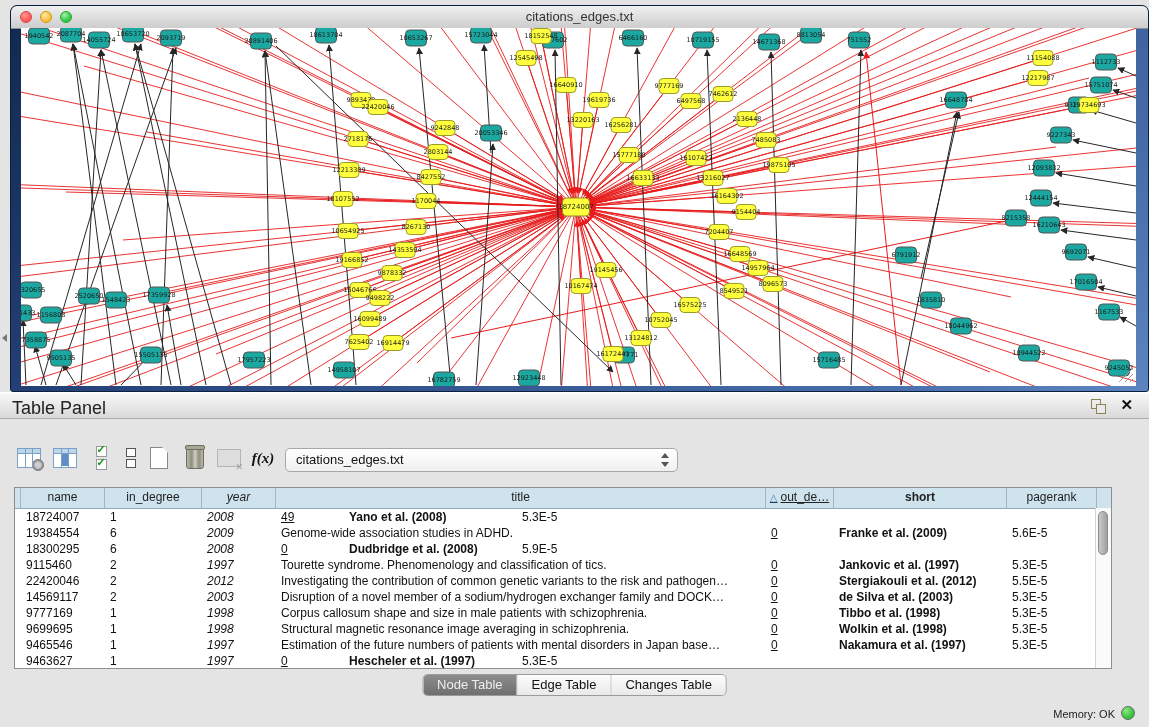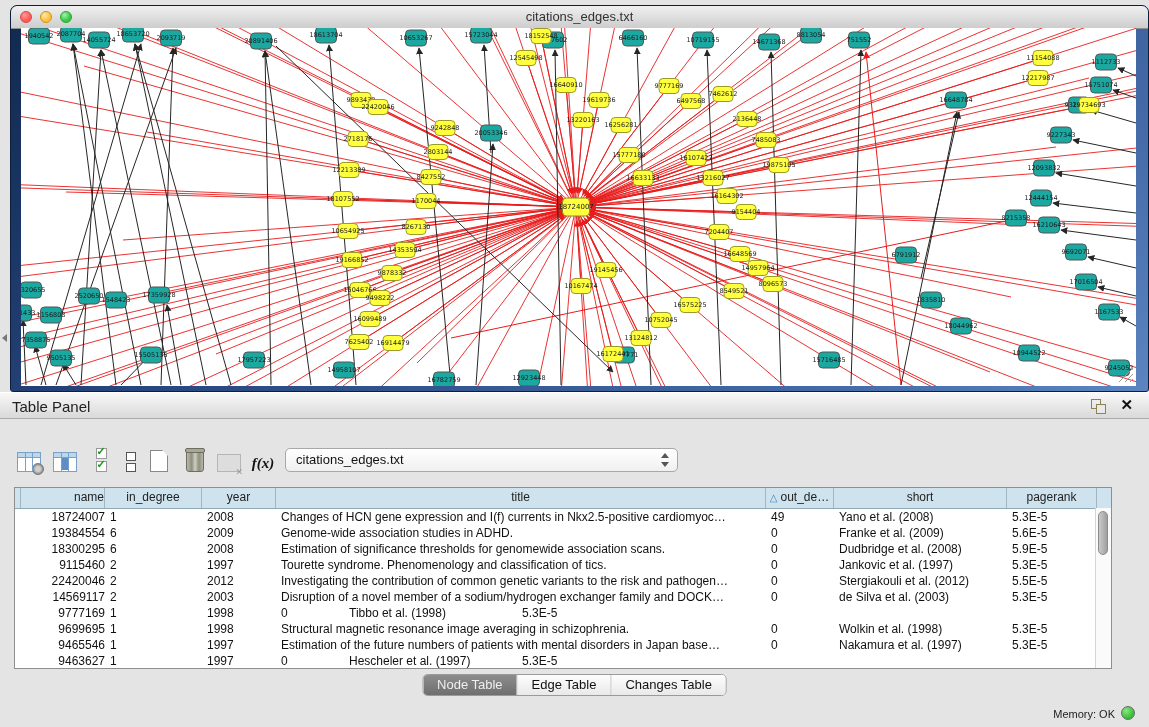--- a/index.html
+++ b/index.html
@@ -32,28 +32,28 @@
   .canvas{
     position:absolute;left:10px;top:22px;width:1115px;height:358px;background:#fff;overflow:hidden;
   }
   svg#net{display:block;}
   
   .panel-header{
     position:absolute;left:0;top:392px;width:1149px;height:27px;
     background:linear-gradient(#f8f8f8,#d9d9d9);
     border-top:1px solid #ffffff;border-bottom:1px solid #ababab;box-sizing:border-box;
   }
-  .panel-title{position:absolute;left:12px;top:5px;font-size:15px;color:#222;text-align:right;}
+  .panel-title{position:absolute;left:12px;top:5px;font-size:18px;color:#222;text-align:right;}
   .float-icon{position:absolute;right:44px;top:6px;width:14px;height:13px;}
   .float-icon .sq1{position:absolute;left:0;top:0;width:8px;height:8px;border:1px solid #8a8455;background:transparent;}
   .float-icon .sq2{position:absolute;left:5px;top:5px;width:8px;height:8px;border:1px solid #8a8455;background:#e9e9e9;}
   .close-icon{position:absolute;right:16px;top:3px;font-size:15px;font-weight:bold;color:#111;line-height:18px;}
   
   .toolbar{position:absolute;left:0;top:440px;width:1149px;height:40px;}
-  .tb-icon{position:absolute;top:4px;width:26px;height:28px;display:flex;align-items:flex-end;justify-content:center;}
+  .tb-icon{position:absolute;top:4px;width:26px;height:28px;display:flex;align-items:center;justify-content:center;}
   .fx{font-family:"Liberation Serif",serif;font-style:italic;font-weight:bold;font-size:15px;color:#111;}
   .net-select{
     position:absolute;left:285px;top:8px;width:393px;height:24px;box-sizing:border-box;
     background:linear-gradient(#ffffff,#f0f0f0);border:1px solid #a8a8a8;border-radius:5px;
     font-size:13px;color:#111;line-height:22px;padding-left:10px;
   }
   .stepper{position:absolute;right:7px;top:4px;width:11px;height:14px;}
   .stepper .up{position:absolute;left:2px;top:0;width:0;height:0;border-left:4px solid transparent;border-right:4px solid transparent;border-bottom:5px solid #555;}
   .stepper .dn{position:absolute;left:2px;bottom:0;width:0;height:0;border-left:4px solid transparent;border-right:4px solid transparent;border-top:5px solid #555;}
   
@@ -62,26 +62,26 @@
     background:#fff;border:1px solid #8e8e8e;box-sizing:border-box;overflow:hidden;
   }
   .thead{display:flex;height:20px;background:#cfe3ee;border-bottom:1px solid #8fa9b8;}
   .th{box-sizing:border-box;border-right:1px solid #9fb6c4;font-size:12px;color:#222;
       text-align:center;line-height:19px;overflow:hidden;white-space:nowrap;}
   .sort-tri{color:#3a87c8;font-size:10px;margin-right:3px;}
   .trow{display:flex;height:16px;}
   .td{box-sizing:border-box;font-size:12px;color:#111;line-height:16px;white-space:nowrap;
       overflow:hidden;padding-left:5px;}
   .cg{width:6px;flex:none;}
-  .c0{width:84px;flex:none;text-align:right;}
+  .c0{width:84px;flex:none;}
   .c1{width:97px;flex:none;}
-  .c2{width:74px;flex:none;}
+  .c2{width:74px;flex:none;font-style:italic;}
   .c3{width:490px;flex:none;}
-  .c4{width:68px;flex:none;}
-  .c5{width:173px;flex:none;}
+  .c4{width:68px;flex:none;text-decoration:underline;}
+  .c5{width:173px;flex:none;font-weight:bold;}
   .c6{width:90px;flex:none;}
   .vscroll{position:absolute;right:0;top:20px;bottom:0;width:15px;background:#fafafa;border-left:1px solid #d4d4d4;}
   .vthumb{position:absolute;left:2px;top:3px;width:10px;height:44px;border-radius:6px;
     background:linear-gradient(90deg,#cacaca,#9f9f9f);border:1px solid #8c8c8c;box-sizing:border-box;}
   
   .seg-wrap{position:absolute;left:50%;top:674px;transform:translateX(-50%);display:flex;
     border:1px solid #9a9a9a;border-radius:5px;overflow:hidden;background:#fff;}
   .seg{height:20px;line-height:20px;padding:0 14px;font-size:13px;color:#111;
     background:linear-gradient(#fdfdfd,#e9e9e9);border-right:1px solid #b5b5b5;}
   .seg:last-child{border-right:none;}
@@ -751,41 +751,39 @@
       <div class="th c4"><span class="sort-tri">△</span>out_de…</div>
       <div class="th c5">short</div>
       <div class="th c6">pagerank</div>
     </div>
   <div id="tbody">
       <div class="trow">
         <div class="td cg"></div>
         <div class="td c0">18724007</div>
         <div class="td c1">1</div>
         <div class="td c2">2008</div>
-        <div class="td c3">Changes of HCN gene expression and I(f) currents in Nkx2.5-positive cardiomyoc…</div>
         <div class="td c4">49</div>
         <div class="td c5">Yano et al. (2008)</div>
         <div class="td c6">5.3E-5</div>
       </div>
       <div class="trow">
         <div class="td cg"></div>
         <div class="td c0">19384554</div>
         <div class="td c1">6</div>
         <div class="td c2">2009</div>
         <div class="td c3">Genome-wide association studies in ADHD.</div>
         <div class="td c4">0</div>
         <div class="td c5">Franke et al. (2009)</div>
         <div class="td c6">5.6E-5</div>
       </div>
       <div class="trow">
         <div class="td cg"></div>
         <div class="td c0">18300295</div>
         <div class="td c1">6</div>
         <div class="td c2">2008</div>
-        <div class="td c3">Estimation of significance thresholds for genomewide association scans.</div>
         <div class="td c4">0</div>
         <div class="td c5">Dudbridge et al. (2008)</div>
         <div class="td c6">5.9E-5</div>
       </div>
       <div class="trow">
         <div class="td cg"></div>
         <div class="td c0">9115460</div>
         <div class="td c1">2</div>
         <div class="td c2">1997</div>
         <div class="td c3">Tourette syndrome. Phenomenology and classification of tics.</div>
@@ -811,20 +809,21 @@
         <div class="td c3">Disruption of a novel member of a sodium/hydrogen exchanger family and DOCK…</div>
         <div class="td c4">0</div>
         <div class="td c5">de Silva et al. (2003)</div>
         <div class="td c6">5.3E-5</div>
       </div>
       <div class="trow">
         <div class="td cg"></div>
         <div class="td c0">9777169</div>
         <div class="td c1">1</div>
         <div class="td c2">1998</div>
+        <div class="td c3">Corpus callosum shape and size in male patients with schizophrenia.</div>
         <div class="td c4">0</div>
         <div class="td c5">Tibbo et al. (1998)</div>
         <div class="td c6">5.3E-5</div>
       </div>
       <div class="trow">
         <div class="td cg"></div>
         <div class="td c0">9699695</div>
         <div class="td c1">1</div>
         <div class="td c2">1998</div>
         <div class="td c3">Structural magnetic resonance image averaging in schizophrenia.</div>

